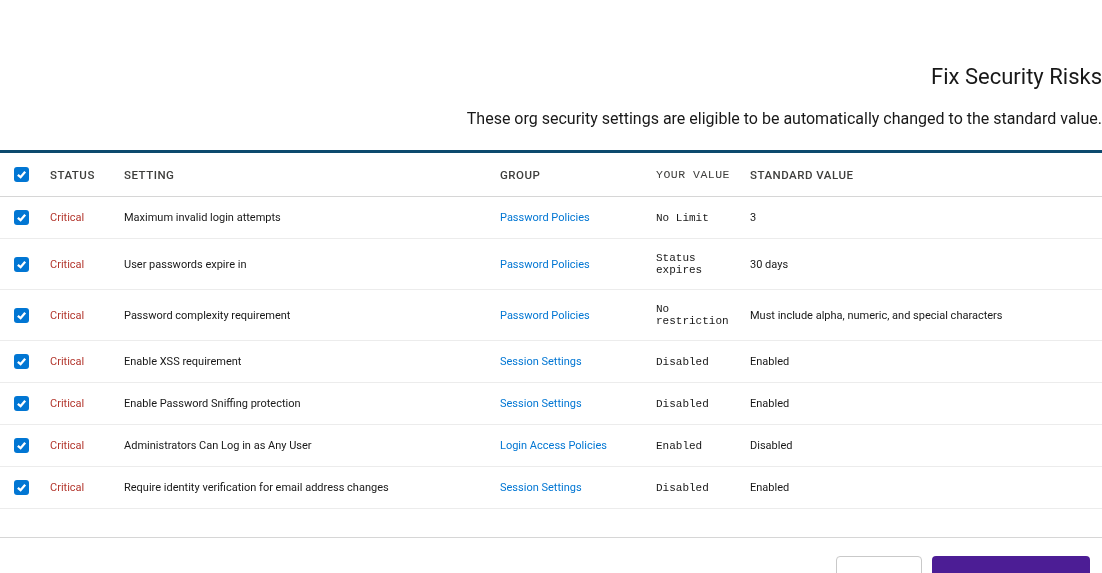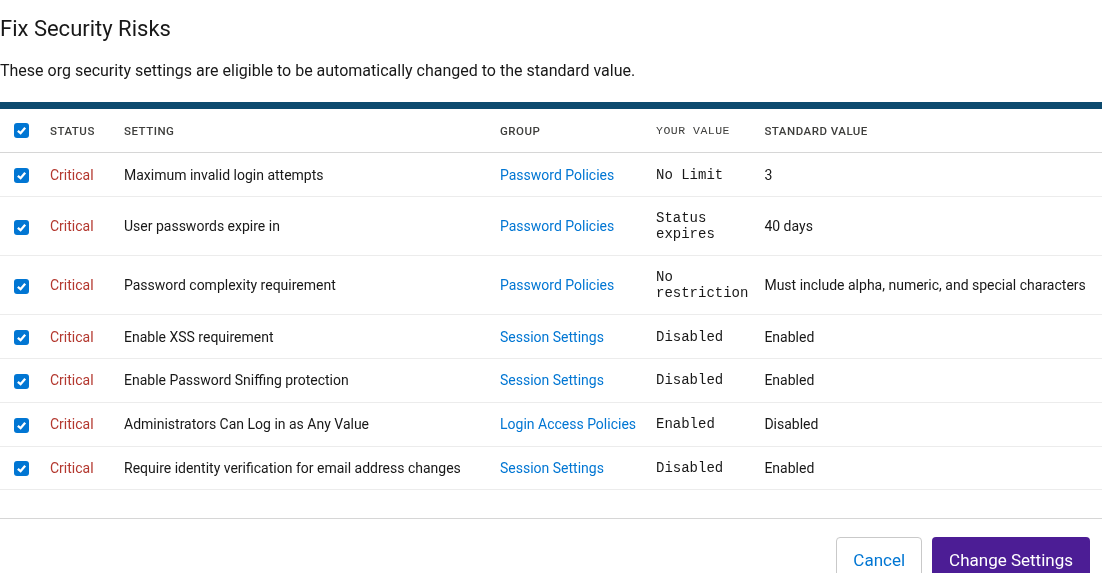--- a/index.html
+++ b/index.html
@@ -5,60 +5,61 @@
   * { box-sizing: border-box; }
   body {
     margin: 0;
     font-family: -apple-system, BlinkMacSystemFont, "Segoe UI", Roboto, "Helvetica Neue", Arial, sans-serif;
     font-size: 13px;
     color: #181818;
     background: #fff;
     width: 1102px;
   }
   .header {
-    text-align: left;
+    text-align: right;
     padding: 16px 0 8px;
+    margin-top: 48px;
   }
   .title {
     font-size: 22px;
     font-weight: 400;
     color: #181818;
     margin: 0 0 20px;
   }
   .subtitle {
     font-size: 16px;
     color: #181818;
     margin: 0 0 14px;
   }
   .table-container {
     width: 100%;
   }
   table {
     width: 100%;
     border-collapse: collapse;
   }
   thead tr {
-    border-top: 7px solid #0c4a6e;
+    border-top: 3px solid #0c4a6e;
     border-bottom: 1px solid #d6d6d6;
   }
   th {
     text-align: left;
     font-size: 11.5px;
     font-weight: 500;
     color: #3e3e3c;
     letter-spacing: 0.5px;
     padding: 14px 8px;
     text-transform: uppercase;
   }
   tbody tr {
     border-bottom: 1px solid #ececec;
   }
   td {
     padding: 13px 8px;
-    font-size: 14px;
+    font-size: 11px;
     color: #181818;
     vertical-align: middle;
     margin-left: 44px;
   }
   .col-check { width: 42px; padding-left: 14px; }
   .col-status { width: 74px; }
   .col-setting { width: 376px; }
   .col-group { width: 156px; }
   .col-your { width: 94px; font-family: Liberation Mono, monospace; }
   .col-standard { }
@@ -155,21 +156,21 @@
       <span class="checkbox">
         <svg viewBox="0 0 12 12">
                 <polyline points="2,6.5 5,9 10,3"></polyline>
               </svg>
       </span>
     </td>
     <td class="col-status status-critical">Critical</td>
     <td class="col-setting">User passwords expire in</td>
     <td class="col-group"><span class="group-link">Password Policies</span></td>
     <td class="col-your">Status expires</td>
-    <td class="col-standard">40 days</td>
+    <td class="col-standard">30 days</td>
   </tr>
         <tr>
     <td class="col-check">
       <span class="checkbox">
         <svg viewBox="0 0 12 12">
                 <polyline points="2,6.5 5,9 10,3"></polyline>
               </svg>
       </span>
     </td>
     <td class="col-status status-critical">Critical</td>
@@ -208,21 +209,21 @@
   </tr>
         <tr>
     <td class="col-check">
       <span class="checkbox">
         <svg viewBox="0 0 12 12">
                 <polyline points="2,6.5 5,9 10,3"></polyline>
               </svg>
       </span>
     </td>
     <td class="col-status status-critical">Critical</td>
-    <td class="col-setting">Administrators Can Log in as Any Value</td>
+    <td class="col-setting">Administrators Can Log in as Any User</td>
     <td class="col-group"><span class="group-link">Login Access Policies</span></td>
     <td class="col-your">Enabled</td>
     <td class="col-standard">Disabled</td>
   </tr>
         <tr>
     <td class="col-check">
       <span class="checkbox">
         <svg viewBox="0 0 12 12">
                 <polyline points="2,6.5 5,9 10,3"></polyline>
               </svg>

